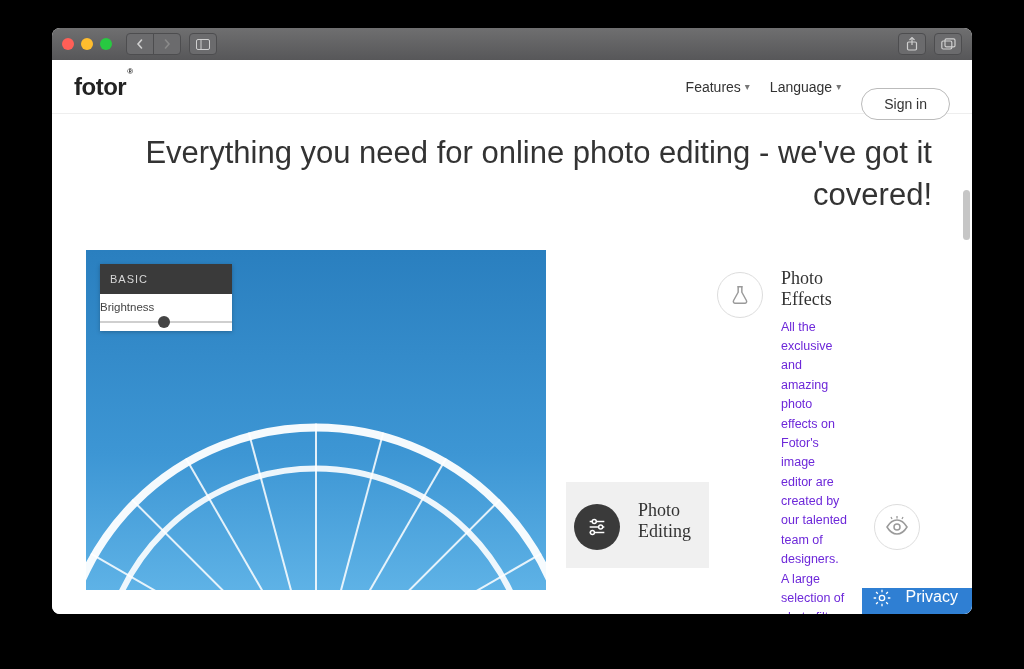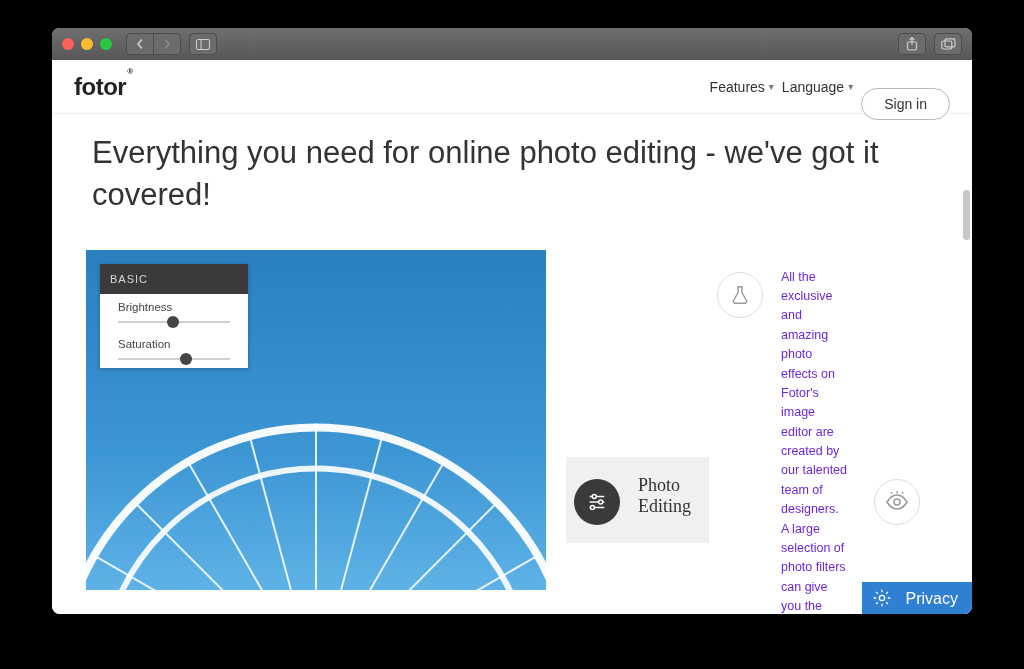--- a/index.html
+++ b/index.html
@@ -83,31 +83,31 @@
     height: 54px;
     display:flex; align-items:center; justify-content:space-between;
     padding: 0 22px;
     border-bottom: 1px solid #eee;
   }
   .logo {
     font-size: 24px; font-weight: 700; color:#222; letter-spacing: -0.5px;
     position: relative;
   }
   .logo sup { font-size: 8px; position:relative; top:-12px; left:1px; }
-  .nav-right { display:flex; align-items:center; gap:8px; }
+  .nav-right { display:flex; align-items:center; gap:20px; }
   .nav-link { font-size: 14px; color:#333; display:flex; align-items:center; gap:4px; cursor:pointer; }
   .chev { font-size: 10px; color:#777; }
   .signin-btn {
     border:1px solid #bbb; border-radius: 18px;
     padding: 7px 22px; font-size:14px; color:#333; background:#fff;margin-top:34px;
   }
 
   
   .hero {
-    text-align:left;
+    text-align:right;
     padding: 18px 40px 34px;
   }
   .hero h1 {
     font-size: 31px; font-weight: 400; color:#333; line-height:1.35;
   }
 
   
   .content-row {
     display:flex; gap:20px;
     padding: 0 34px;
@@ -139,30 +139,30 @@
   .spoke {
     position:absolute; left:50%; top:50%;
     width:2px; height:260px;
     background: rgba(255,255,255,0.85);
     transform-origin: top center;
   }
 
   
   .panel {
     position:absolute; left:14px; top:14px;
-    width:148px;
+    width:132px;
     background:#fff;
     box-shadow: 0 1px 4px rgba(0,0,0,0.25);
   }
   .panel-header {
     background:#3a3a3a; color:#d8d8d8;
     font-size:11px; letter-spacing:1px;
     padding:9px 10px;
   }
-  .slider-row { padding:7px 18px 4px; }
+  .slider-row { padding:7px 0 4px; }
   .slider-label { font-size:11.5px; color:#444; margin-bottom:8px; display:block; }
   .slider-track {
     height:2px; background:#cfcfcf; position:relative; margin-bottom:4px;
   }
   .slider-knob {
     position:absolute; top:-5px; width:12px; height:12px; border-radius:50%;
     background:#444;
   }
 
   
@@ -187,22 +187,22 @@
   }
   .feature-body p {
     font-size:12.5px; color:#6d28d9; line-height:1.55;
   }
   .feature.active .feature-body p { color:#8a8a8a; }
 
   
   .privacy {
     position:absolute; right:0; bottom:0;
     background:#2f7fd3; color:#fff;
-    display:flex; align-items:flex-end; gap:14px;
-    padding:6px 14px 6px 10px;
+    display:flex; align-items:flex-start; gap:14px;
+    padding:0 14px 6px 10px;
     font-size:16px;
   }
   .gear-svg { width:20px; height:20px; }
 
   svg { display:block; }
 </style>
 </head>
 <body>
 
 <div class="window">
@@ -315,26 +315,20 @@
 
         </div>
 
         <div class="panel">
           <div class="panel-header">BASIC</div>
           <div id="sliders">
               <div class="slider-row">
                 <span class="slider-label">Brightness</span>
                 <div class="slider-track">
                   <div class="slider-knob" style="left:44%"></div>
-                </div>
-              </div>
-              <div class="slider-row">
-                <span class="slider-label">Saturation</span>
-                <div class="slider-track">
-                  <div class="slider-knob" style="left:55%"></div>
                 </div>
               </div>
             </div>
         </div>
       </div>
 
       <div class="features" id="features">
           <div class="feature active">
             <div class="feature-icon">
               <svg width="22" height="22" viewBox="0 0 24 24">
@@ -350,20 +344,21 @@
               <h3>Photo Editing</h3>
             </div>
           </div>
           <div class="feature">
             <div class="feature-icon">
               <svg width="22" height="22" viewBox="0 0 24 24">
                 <path d="M9 3h6M10 3v6l-5 9a2 2 0 0 0 1.8 3h10.4a2 2 0 0 0 1.8-3l-5-9V3" fill="none" stroke="#9a9a9a" stroke-width="1.6" stroke-linejoin="round"></path>
               </svg>
             </div>
             <div class="feature-body">
+              <h3>Photo Effects</h3>
               <p>All the exclusive and amazing photo effects on Fotor's image editor are created by our talented team of designers. A large selection of photo filters can give you the magic touch to edit your photos the way you want.</p>
             </div>
           </div>
           <div class="feature">
             <div class="feature-icon">
               <svg width="24" height="22" viewBox="0 0 24 22">
                 <path d="M2 11c3-5 7-7 10-7s7 2 10 7c-3 5-7 7-10 7s-7-2-10-7z" fill="none" stroke="#9a9a9a" stroke-width="1.5"></path>
                 <circle cx="12" cy="11" r="3" fill="none" stroke="#9a9a9a" stroke-width="1.5"></circle>
                 <line x1="12" y1="0" x2="12" y2="2.5" stroke="#9a9a9a" stroke-width="1.3"></line>
                 <line x1="6" y1="1" x2="7" y2="3" stroke="#9a9a9a" stroke-width="1.3"></line>

